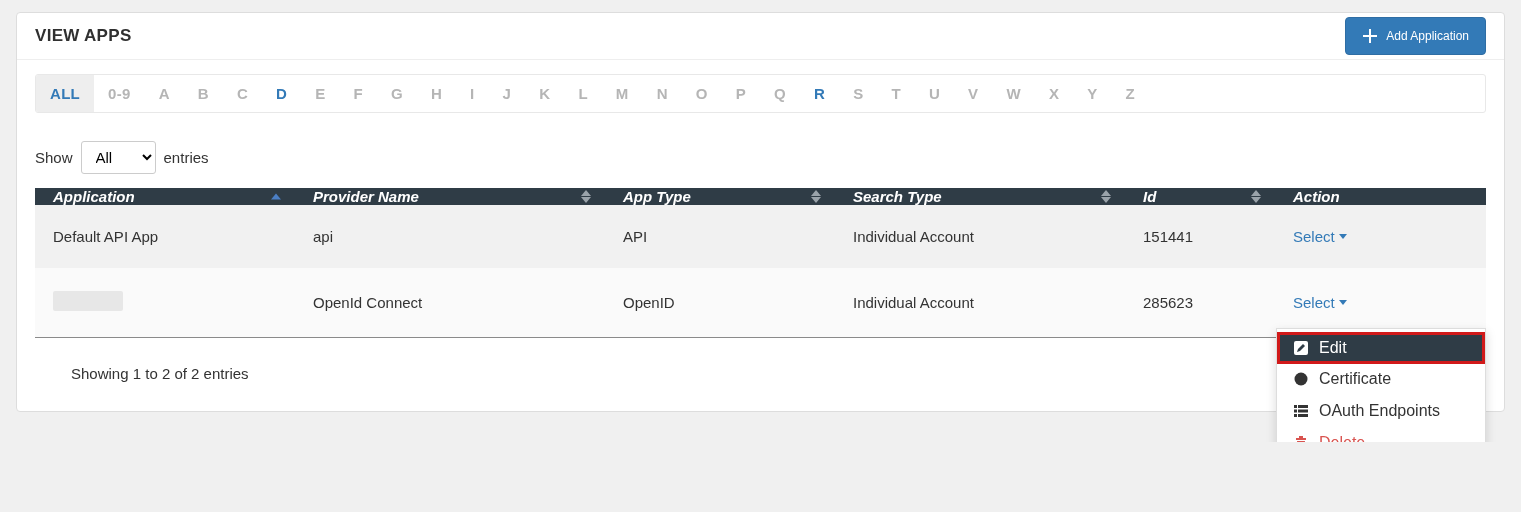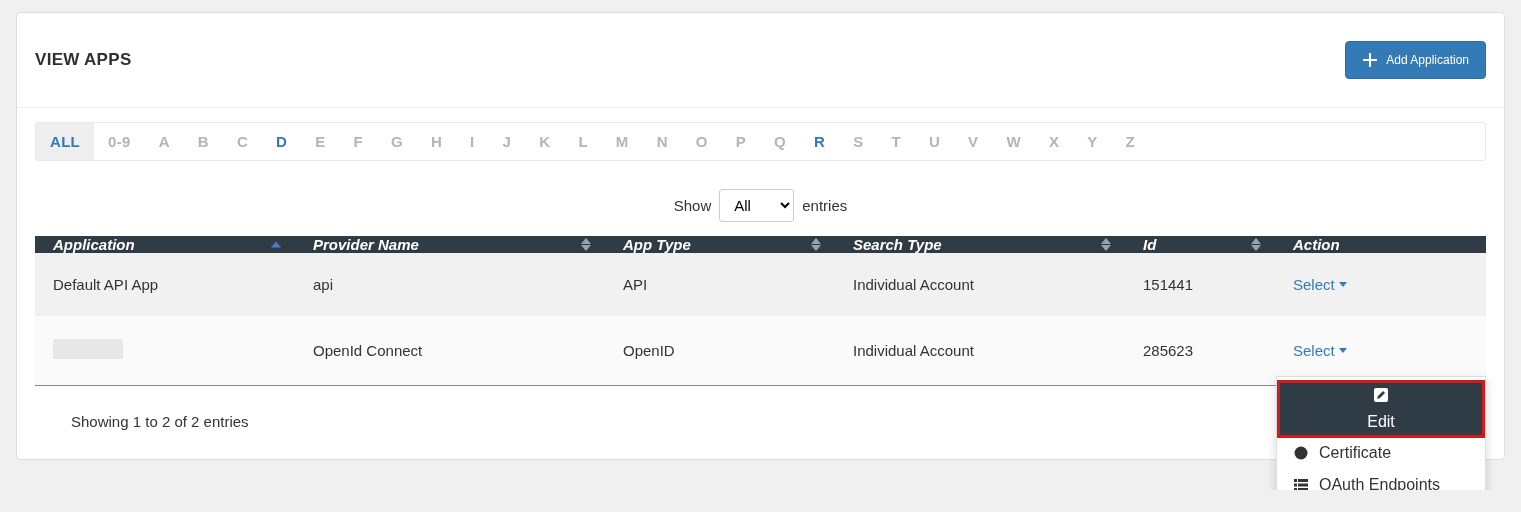--- a/index.html
+++ b/index.html
@@ -14,21 +14,21 @@
   }
   .panel {
     background: #fff;
     border: 1px solid #ddd;
     border-radius: 4px;
   }
   .panel-header {
     display: flex;
     align-items: center;
     justify-content: space-between;
-    padding: 28px 18px;
+    padding: 4px 18px;
     border-bottom: 1px solid #eee;
   }
   .page-title {
     font-size: 17px;
     font-weight: bold;
     color: #303030;
     letter-spacing: 0.3px;
   }
   .btn-primary {
     background: #337ab7;
@@ -60,21 +60,20 @@
     cursor: pointer;
     letter-spacing: 0.3px;
   }
   .alpha-tab.active { background: #eee; color: #337ab7; }
   .alpha-tab.has-data { color: #337ab7; }
   .controls-row {
     display: flex;
     align-items: center;
     justify-content: space-between;
     margin-bottom: 14px;
-    flex-direction: column;
   }
   .show-entries { display: flex; align-items: center; gap: 8px; color: #333; }
   .show-entries select {
     padding: 6px 26px 6px 10px;
     border: 1px solid #ccc;
     background: #fff;
     border-radius: 3px;
     font-size: 15px;
     appearance: auto;
   }
@@ -188,21 +187,20 @@
     color: #333;
     cursor: pointer;
   }
   .dropdown-item.danger { color: #d9534f; }
   .dropdown-item.focus {
     background: #2f3c46;
     color: #fff;
     border: 3px solid #d11a1a;
     margin: -1px 0;
     padding: 4px 13px;
-    flex-direction: column;
   }
   .dd-icon { width: 16px; height: 16px; display: inline-flex; align-items: center; justify-content: center; }
   .dd-icon svg { width: 16px; height: 16px; }
 </style>
 </head>
 <body>
 
 <div class="panel">
 
   <div class="panel-header">

